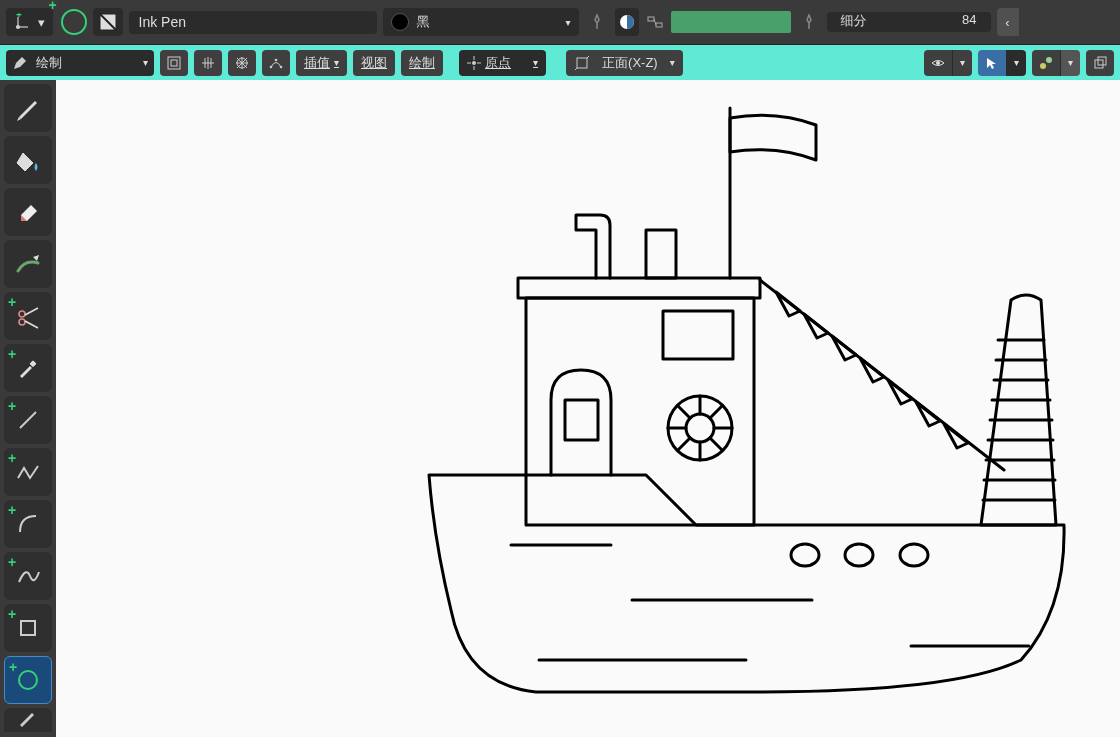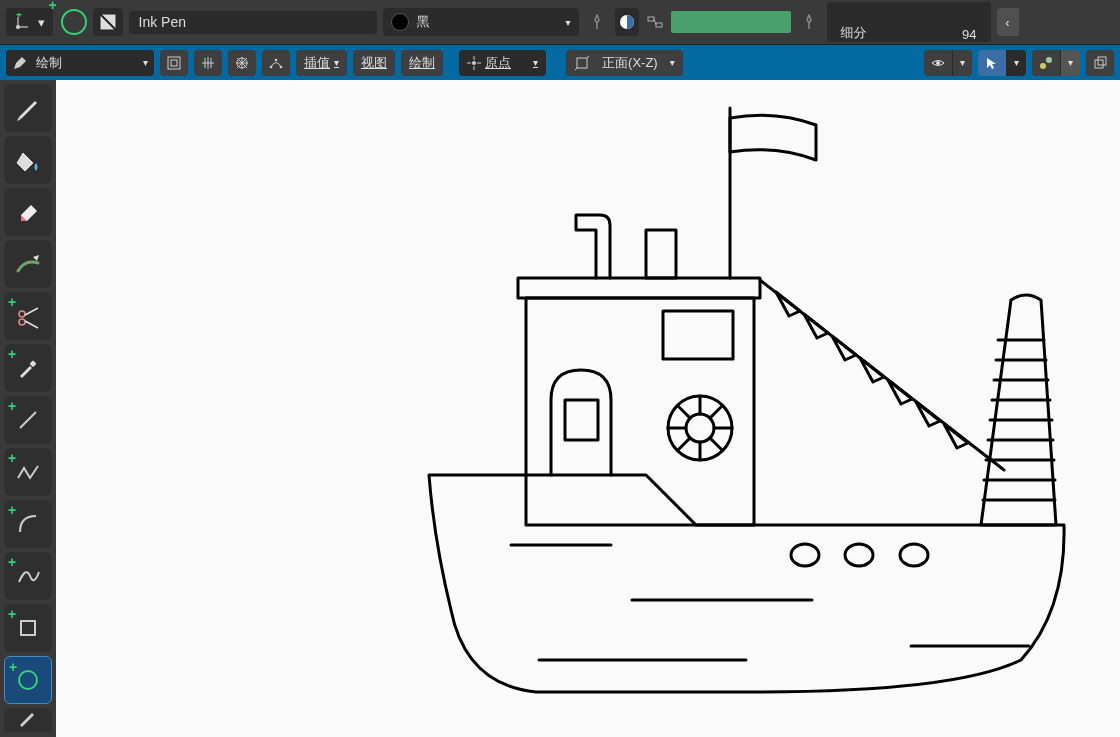--- a/index.html
+++ b/index.html
@@ -10,25 +10,25 @@
   .hdr-btn { background: #2b2b2b; border-radius: 4px; height: 28px; display: flex; align-items: center; justify-content: center; padding: 0 8px; gap: 6px; }
   .hdr-btn svg { display: block; }
   .circle-accent { width: 26px; height: 26px; border: 2px solid #33d17a; border-radius: 50%; margin-left: 2px; position: relative; }
   .circle-accent::before { content: "+"; position: absolute; left: -14px; top: -14px; color: #33d17a; font-weight: bold; font-size: 14px; }
   .material-name { flex: 1; background: #2b2b2b; border-radius: 4px; height: 23px; display: flex; align-items: center; padding: 0 10px; font-size: 14px; max-width: 248px;}
   .color-pick { flex: 1; background: #2b2b2b; border-radius: 4px; height: 28px; display: flex; align-items: center; padding: 0 8px; gap: 8px; max-width: 196px;}
   .swatch { width: 18px; height: 18px; border-radius: 50%; background: #000; border: 1px solid #555;}
   .pin { width: 24px; height: 28px; display:flex;align-items:center;justify-content:center;}
   .layer-ico { width:24px;height:28px;display:flex;align-items:center;justify-content:center;background:#2b2b2b;border-radius:4px;}
   .green-bar { width:120px;height:22px;background:#4aa06a;border-radius:2px;}
-  .subdiv { flex:1; background:#2b2b2b;border-radius:4px;height:40px;display:flex;align-items:flex-end;justify-content:space-between;padding:0 14px;max-width:164px;}
+  .subdiv { flex:1; background:#2b2b2b;border-radius:4px;height:20px;display:flex;align-items:flex-start;justify-content:space-between;padding:0 14px;max-width:164px;}
   .chev-l { width:22px;height:28px;display:flex;align-items:center;justify-content:center;background:#505050;border-radius:4px 0 0 4px;}
 
   
-  .toolbar2 { height: 36px; background: #0369a1; display: flex; align-items: center; padding: 0 6px; gap: 6px; border-top:1px solid #222;}
+  .toolbar2 { height: 36px; background: #5eead4; display: flex; align-items: center; padding: 0 6px; gap: 6px; border-top:1px solid #222;}
   .mode-sel { background:#2b2b2b;border-radius:4px;height:26px;display:flex;align-items:center;padding:0 6px;gap:8px;min-width:148px;justify-content:space-between;}
   .mode-sel .lbl{display:flex;align-items:center;gap:8px;}
   .sq-btn { background:#3f3f3f;border-radius:4px;height:26px;width:28px;display:flex;align-items:center;justify-content:center;}
   .pill { background:#3f3f3f;border-radius:4px;height:26px;display:flex;align-items:center;padding:0 8px;gap:4px;text-decoration:underline;}
   .pill.dark{background:#2b2b2b;}
   .sep { flex:1; }
   .axis-sel { background:#3f3f3f;border-radius:4px;height:26px;display:flex;align-items:center;padding:0 8px;gap:8px;}
   .blue-btn { background:#3a6ea5;border-radius:4px;height:26px;width:28px;display:flex;align-items:center;justify-content:center;}
   .split { display:flex; }
   .split > *:first-child{border-radius:4px 0 0 4px;}
@@ -94,21 +94,21 @@
       </svg>
   </div>
   <div class="green-bar"></div>
   <div class="pin">
     <svg width="16" height="16" viewBox="0 0 16 16">
         <path d="M8 1 L10 6 L8 9 L6 6 Z M8 9 L8 15" stroke="#888" fill="none" stroke-width="1.5"></path>
       </svg>
   </div>
   <div class="subdiv">
     <span>细分</span>
-    <span>94</span>
+    <span>84</span>
   </div>
   <div class="chev-l">‹</div>
 </div>
 
 <div class="toolbar2">
   <div class="mode-sel">
     <span class="lbl">
       <svg width="16" height="16" viewBox="0 0 16 16">
           <path d="M2 14 L4 8 L10 2 L14 6 L8 12 L2 14 Z" fill="#ccc"></path>
         </svg>

